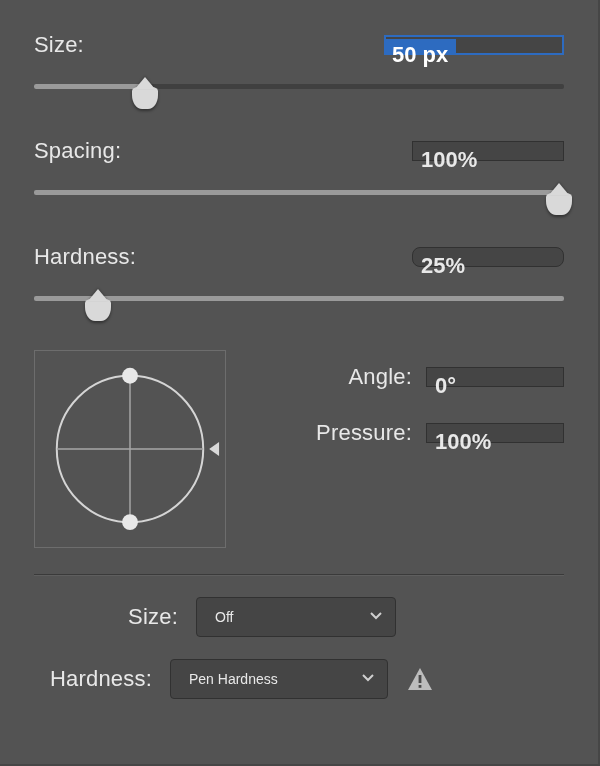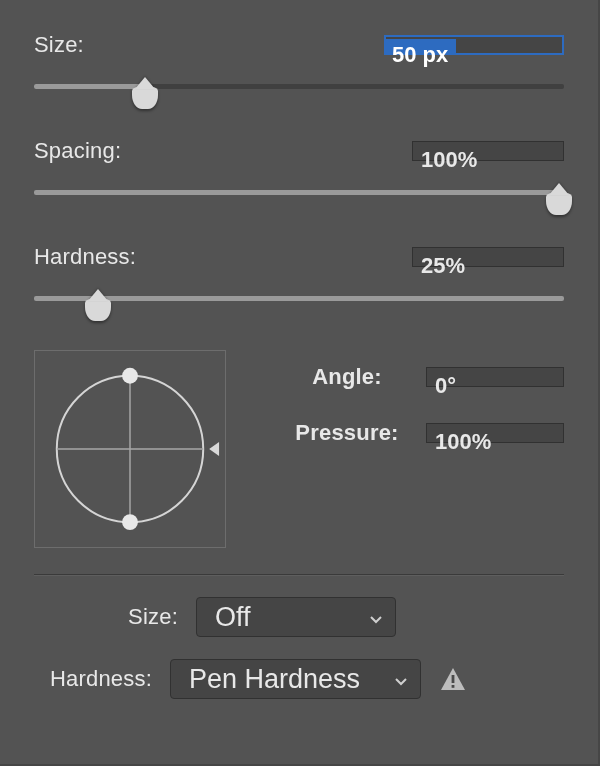--- a/index.html
+++ b/index.html
@@ -104,41 +104,41 @@
     position:relative;
     flex:0 0 auto;
   }
   .angle-box svg{position:absolute;inset:0;}
   .angle-right{
     flex:1;
     display:flex;flex-direction:column;gap:30px;
     padding-top:14px;
   }
   .angle-right .row{margin-top:0;justify-content:flex-end;gap:14px;}
-  .angle-right .label{min-width:130px;text-align:center;font-weight:bold;}
+  .angle-right .label{min-width:130px;text-align:right;}
   .divider{
     height:1px;background:var(--divider);
     margin:26px 0 22px 0;
     box-shadow:0 1px 0 #5e5e5e;
   }
   .select-row{
     display:flex;align-items:center;gap:18px;
     margin-bottom:22px;
   }
   .select-row .label{min-width:118px;text-align:right;}
   .select{
     position:relative;
     height:40px;
     background:var(--field);
     border:1px solid var(--field-border);
     border-radius:4px;
     color:var(--fg);
     padding:0 60px 0 18px;
     line-height:38px;
-    font-size:27px;
+    font-size:14px;
     min-width:200px;
   }
   .select .chev{
     position:absolute;right:12px;top:50%;transform:translateY(-50%);
     color:#cfcfcf;
   }
   .warn{
     color:#c9c9c9;
     display:inline-flex;align-items:center;justify-content:center;
   }
@@ -166,21 +166,21 @@
     <div class="label">Spacing:</div>
     <div class="field" id="hardness-field" style="width: 152px;">100%</div>
   </div>
   <div class="slider">
     <div class="track light"></div>
     <div class="thumb" id="hardness-thumb" style="left: 99%;"></div>
   </div>
 
   <div class="row">
     <div class="label">Hardness:</div>
-    <div class="field" id="spacing-field" style="width: 152px;">25%</div>
+    <div class="field" id="spacing-field" style="width: 152px; border-radius: 8px;">25%</div>
   </div>
   <div class="slider">
     <div class="track light"></div>
     <div class="thumb" id="spacing-thumb" style="left: 12%;"></div>
   </div>
 
   <div class="angle-row">
     <div class="angle-box">
       <svg viewBox="0 0 192 198">
         <ellipse cx="96" cy="99" rx="74" ry="74" fill="none" stroke="#d5d5d5" stroke-width="2"></ellipse>

